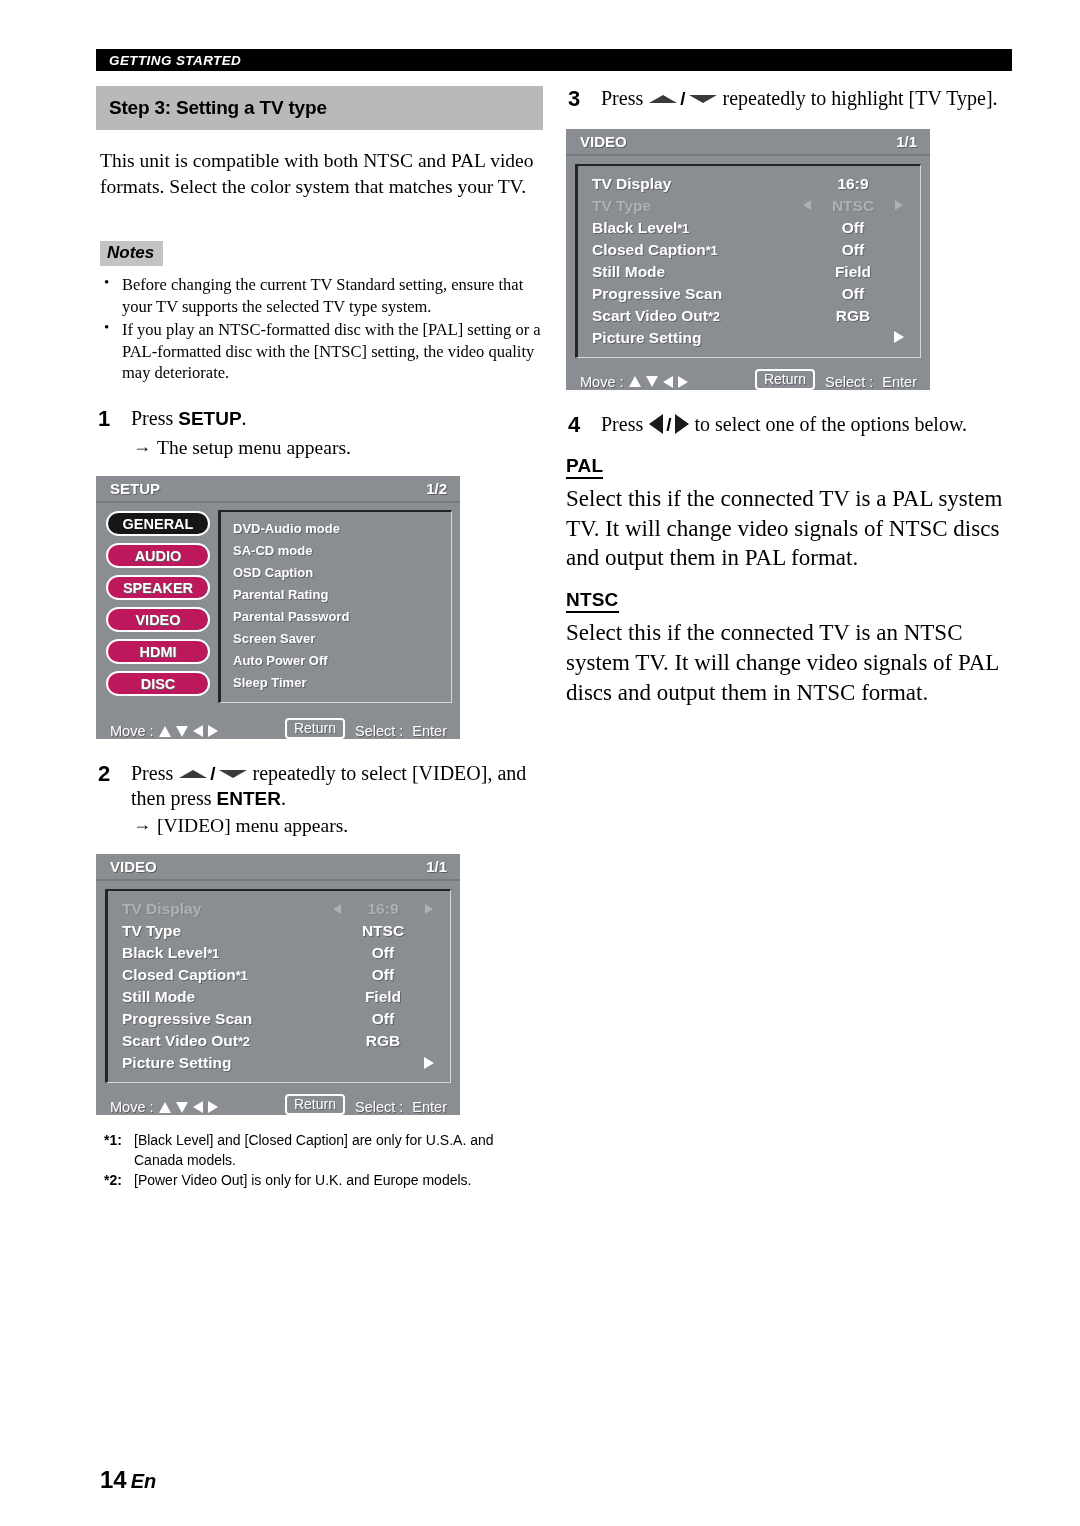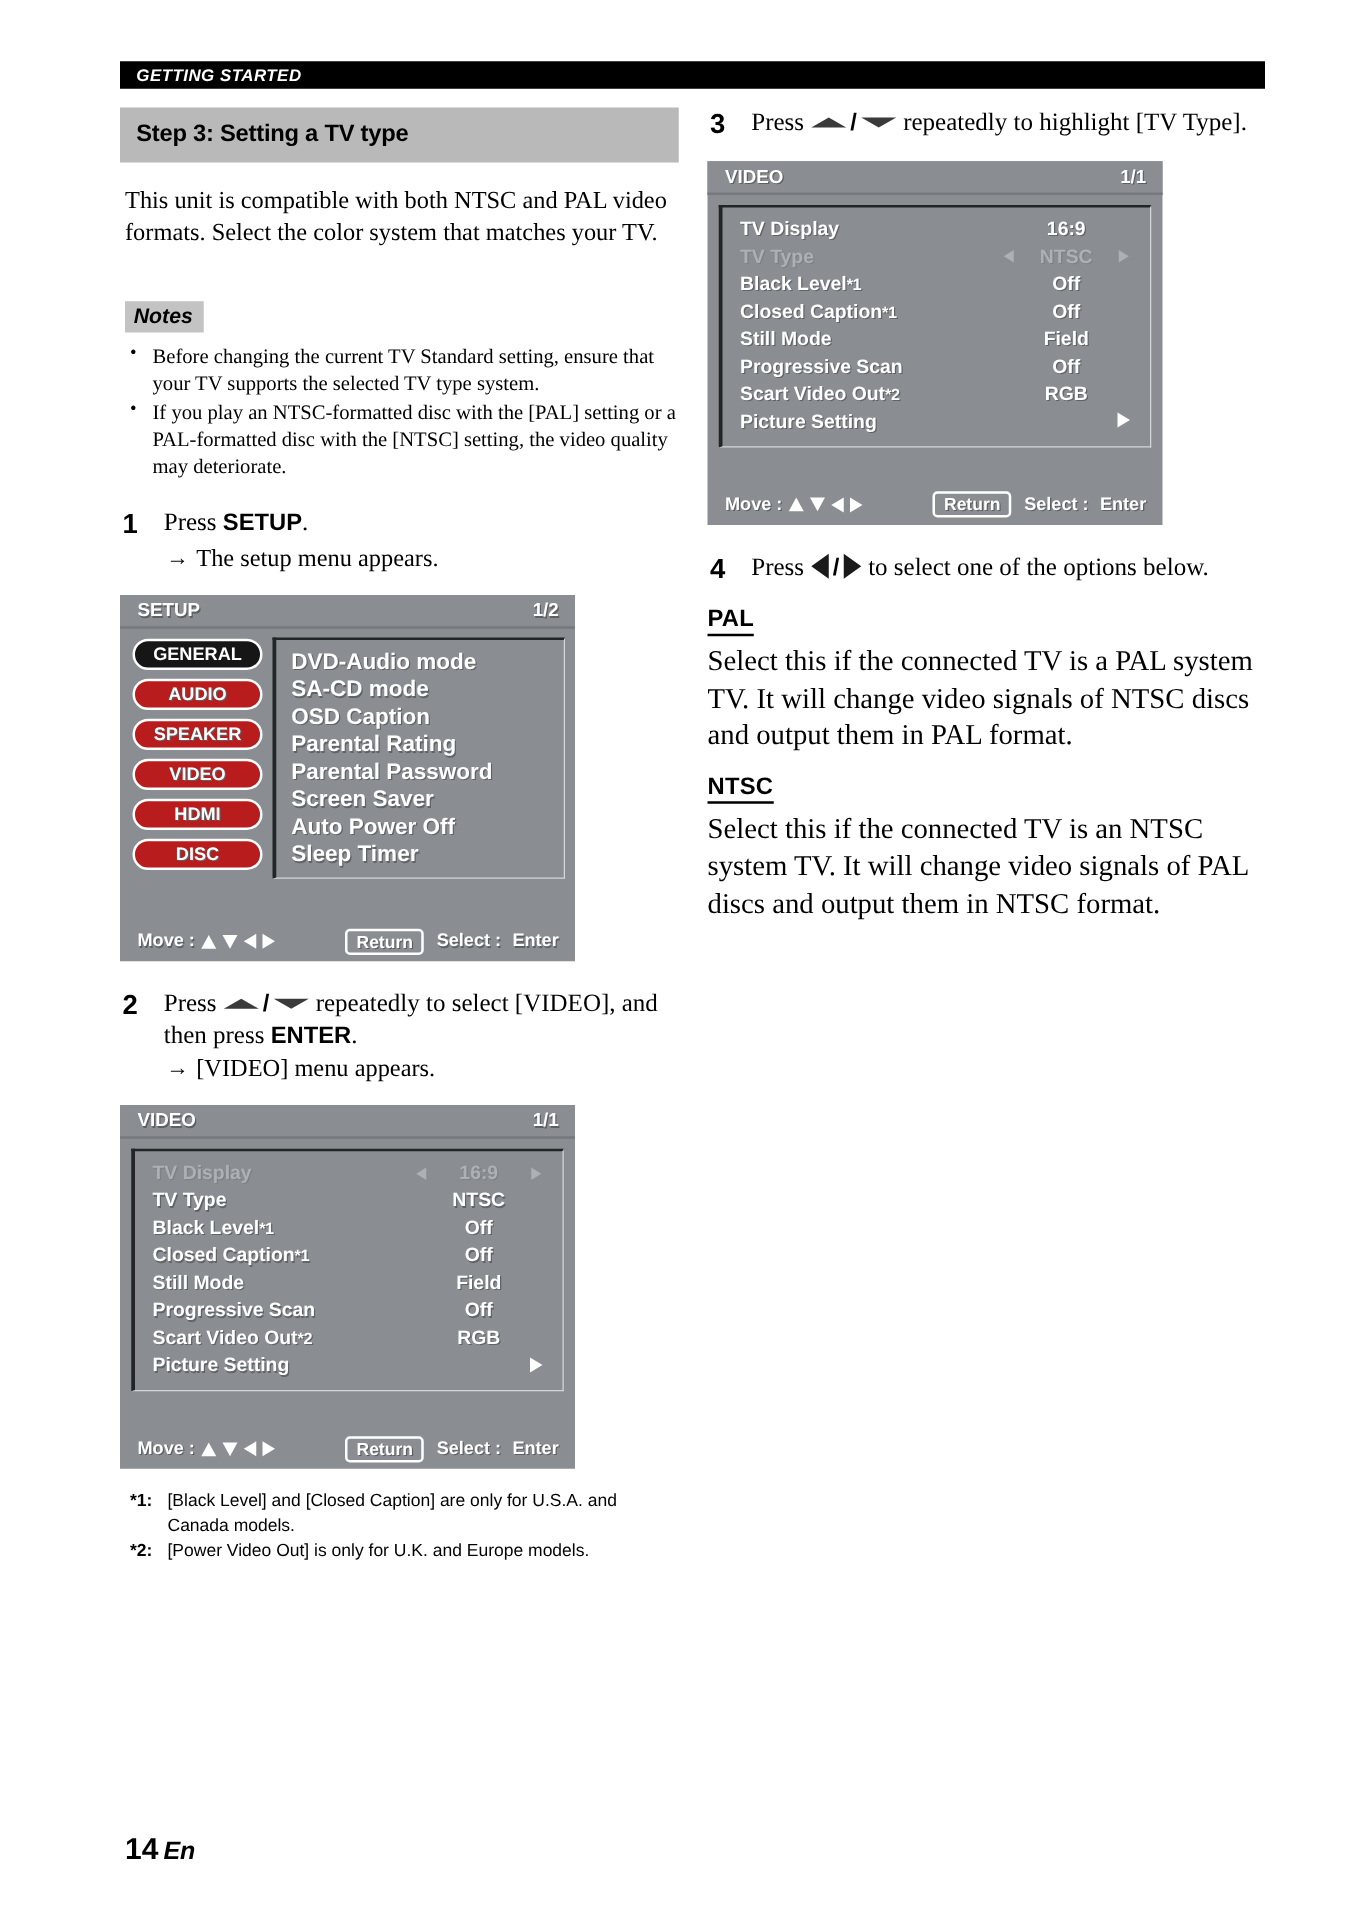--- a/index.html
+++ b/index.html
@@ -225,42 +225,42 @@
     height: 25px;
     border: 2px solid #ffffff;
     border-radius: 13px;
     margin-bottom: 7px;
     display: flex;
     align-items: center;
     justify-content: center;
     color: #ffffff;
     font-weight: bold;
     font-size: 14.5px;
-    background: #b91c1c;
+    background: #be185d;
     box-sizing: border-box;
     text-shadow: 1px 1px 0 #5d5f63;
   }
   .tab.sel {
     background: #161617;
     text-shadow: none;
   }
   .setup-list {
     flex: 1;
     margin-left: 8px;
     border: 1px solid #d5d6d7;
     border-left: 3px solid #232425;
     border-top: 2px solid #232425;
     box-sizing: border-box;
     padding: 6px 0 6px 12px;
     background: #8a8d91;
   }
   .setup-list .it {
     color: #ffffff;
     font-weight: bold;
-    font-size: 18px;
+    font-size: 13px;
     line-height: 22px;
     text-shadow: 1px 1px 0 #606367;
   }
 
   
   .vid-panel {
     margin: 8px 9px 0 9px;
     border: 1px solid #d5d6d7;
     border-left: 3px solid #232425;
     border-top: 2px solid #232425;
@@ -295,28 +295,27 @@
     font-size: 13px;
     color: #ffffff;
     visibility: hidden;
   }
   .vrow.dim { color: #adb0b4; text-shadow: 1px 1px 0 #7d8084; }
   .vrow.dim .la, .vrow.dim .ra { visibility: visible; color: #adb0b4; }
   .vrow .ra.always { visibility: visible; font-size: 15px; }
 
   .osd-footer {
     display: flex;
-    align-items: center;
+    align-items: flex-end;
     height: 32px;
     padding: 0 13px 0 14px;
     color: #ffffff;
-    font-weight: bold;
+    font-weight: normal;
     font-size: 14.5px;
     text-shadow: 1px 1px 0 #5d5f63;
-    margin-top: 30px;
   }
   .osd-footer .mv { display: flex; align-items: center; gap: 5px; }
   .osd-footer .spacer { flex: 1; }
   .ret {
     border: 2px solid #ffffff;
     border-radius: 4px;
     padding: 0px 7px 1px 7px;
     font-size: 14px;
     margin-right: 10px;
   }

